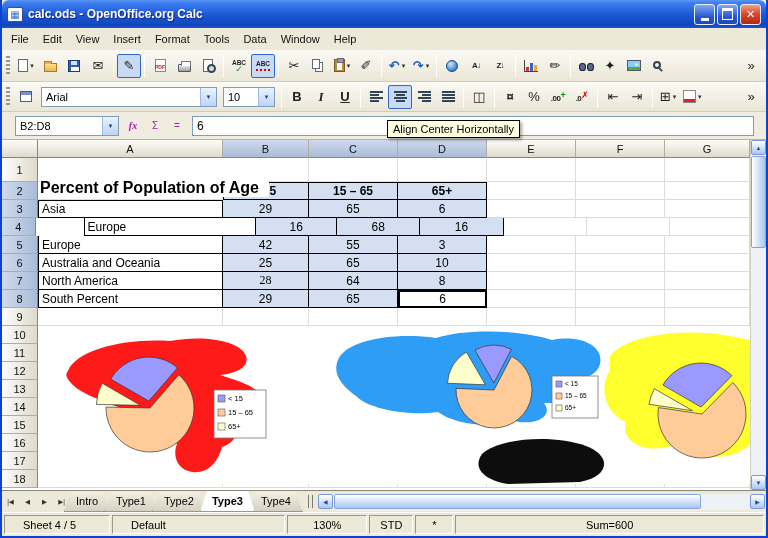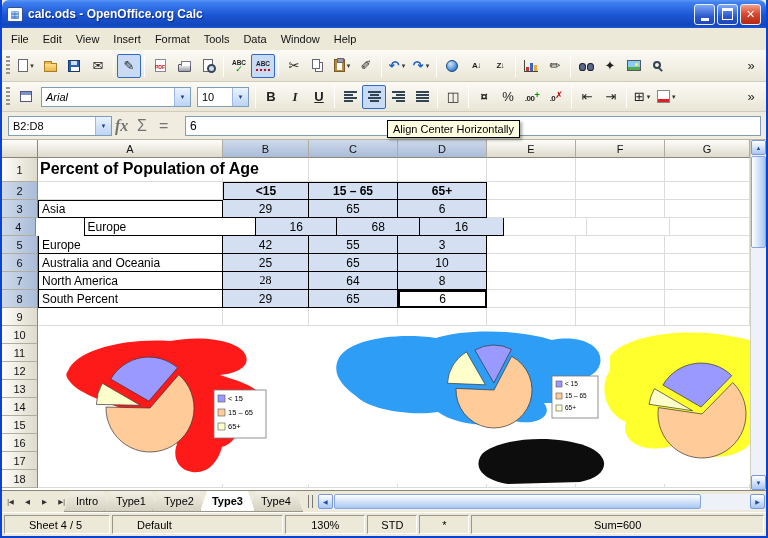--- a/index.html
+++ b/index.html
@@ -72,23 +72,23 @@
   .ci-zoom::after{content:"";position:absolute;right:-4px;bottom:-3px;width:6px;height:2px;background:#345;transform:rotate(45deg)}
   .ci-styles{width:12px;height:11px;border:1px solid #557;background:#fff}
   .ci-styles::before{content:"";position:absolute;left:0;right:0;top:0;height:3px;background:#7a93c8}
   .ci-bgcolor{width:13px;height:13px;border:1px solid #888;background:linear-gradient(#fff 0 8px,#d22 8px)}
   .ci-align-left,.ci-align-center,.ci-align-right,.ci-align-justify{width:13px;height:11px;background-repeat:no-repeat;background-image:linear-gradient(#345,#345),linear-gradient(#345,#345),linear-gradient(#345,#345),linear-gradient(#345,#345);background-size:13px 2px,9px 2px,13px 2px,9px 2px}
   .ci-align-left{background-position:0 0,0 3px,0 6px,0 9px}
   .ci-align-center{background-position:0 0,2px 3px,0 6px,2px 9px}
   .ci-align-right{background-position:0 0,4px 3px,0 6px,4px 9px}
   .ci-align-justify{background-size:13px 2px,13px 2px,13px 2px,13px 2px;background-position:0 0,0 3px,0 6px,0 9px}
   
-  .formulabar{height:28px;flex:0 0 28px;display:flex;align-items:center;padding:0 3px;background:#f0ede0;border-bottom:1px solid #b8b4a4}
+  .formulabar{height:28px;flex:0 0 28px;display:flex;align-items:center;padding:0 10px;background:#f0ede0;border-bottom:1px solid #b8b4a4}
   .namebox{width:104px}
-  .fbtn{width:22px;height:20px;display:flex;align-items:center;justify-content:flex-start;font-size:16px;color:#737373}
+  .fbtn{width:22px;height:20px;display:flex;align-items:center;justify-content:center;font-size:10px;color:#a21caf}
   .inputline{flex:1;height:20px;background:#fff;border:1px solid #7f9db9;font:12px "Liberation Sans",sans-serif;padding:0 4px;margin:0 2px 0 4px;outline:none}
   
   .sheet{flex:1;display:flex;background:#fff;overflow:hidden;position:relative}
   .grid{width:748px;position:relative;overflow:hidden}
   .chrow{display:flex;height:18px}
   .corner{width:36px;height:18px;background:linear-gradient(#fdfdfa,#dedacc);border-right:1px solid #8a867a;border-bottom:1px solid #8a867a}
   .chcell{height:18px;border-right:1px solid #b0aca0;border-bottom:1px solid #8a867a;background:linear-gradient(#fdfdfa,#dedacc);display:flex;align-items:center;justify-content:center;font-size:11px;color:#111}
   .chcell.sel{background:linear-gradient(#cfdaeb,#a9bcd8)}
   .grow{display:flex;height:18px}
   .grow.r1{height:24px}
@@ -116,21 +116,21 @@
   .tab{padding:0 11px;display:flex;align-items:center;font-size:11px;background:linear-gradient(#f2efe4,#d6d2c2);border:1px solid #9a968a;border-top:none;clip-path:polygon(7px 0,calc(100% - 7px) 0,100% 100%,0 100%);margin-left:-6px}
   .tab:first-of-type{margin-left:2px}
   .tab.active{background:#fff;font-weight:bold;z-index:2}
   .tabsplit{width:5px;height:13px;align-self:center;border-left:1px solid #777;border-right:1px solid #777;margin:0 5px}
   .hscroll{flex:1;height:16px;align-self:center;display:flex;align-items:center;background:#eef1f8;margin-right:1px}
   .htrack{flex:1;height:16px;position:relative}
   .hthumb{position:absolute;left:1px;top:0;height:15px;width:88%;background:linear-gradient(#fff,#cfe0f8 55%,#a8c6f0);border:1px solid #88a6dc;border-radius:2px}
   
   .statusbar{height:24px;flex:0 0 24px;display:flex;align-items:stretch;gap:2px;background:#ece9d8;border-top:1px solid #fff;padding:2px}
   .panel{border:1px sol
-id;border-color:#9a968a #fff #fff #9a968a;border-style:solid;border-width:1px;display:flex;align-items:center;padding:0 24px;font-size:11px;white-space:nowrap;overflow:hidden}
+id;border-color:#9a968a #fff #fff #9a968a;border-style:solid;border-width:1px;display:flex;align-items:center;padding:0 18px;font-size:11px;white-space:nowrap;overflow:hidden}
   .panel.center{justify-content:center}
   
   .tooltip{position:absolute;left:385px;top:120px;background:#ffffe1;border:1px solid #000;font-size:11px;padding:2px 5px;box-shadow:2px 2px 3px rgba(0,0,0,.35);z-index:99;white-space:nowrap}
 </style>
 </head>
 <body>
 
 <div class="window">
   <div class="titlebar">
     <span class="title-icon">
@@ -246,21 +246,21 @@
       </div>
       <div class="tbtn right">
         <span class="glyph">»</span>
       </div>
     </div>
   <div class="toolbar tb-fmt" id="tb-fmt">
       <span class="grip"></span>
       <div class="tbtn">
         <span class="ci ci-styles"></span>
       </div>
-      <div class="combo" style="width: 150px; font-style: italic;">
+      <div class="combo" style="width: 176px;">
         <span class="val">Arial</span>
         <span class="arrow">▼</span>
       </div>
       <div class="combo" style="width: 52px;">
         <span class="val">10</span>
         <span class="arrow">▼</span>
       </div>
       <span class="sep"></span>
       <div class="tbtn">
         <span class="glyph g-b">B</span>
@@ -348,21 +348,21 @@
           <div class="chcell" style="width: 185px;">A</div>
           <div class="chcell sel" style="width: 86px;">B</div>
           <div class="chcell sel" style="width: 89px;">C</div>
           <div class="chcell sel" style="width: 89px;">D</div>
           <div class="chcell" style="width: 89px;">E</div>
           <div class="chcell" style="width: 89px;">F</div>
           <div class="chcell" style="width: 85px;">G</div>
         </div>
         <div class="grow r1">
           <div class="rh">1</div>
-          <div class="cell" style="width: 185px;">
+          <div class="cell" style="width: 185px; margin-top: 19px;">
             <span class="titlespan">Percent of Population of Age</span>
           </div>
           <div class="cell" style="width: 86px;"></div>
           <div class="cell" style="width: 89px;"></div>
           <div class="cell" style="width: 89px;"></div>
           <div class="cell" style="width: 89px;"></div>
           <div class="cell" style="width: 89px;"></div>
           <div class="cell" style="width: 85px;"></div>
         </div>
         <div class="grow">

